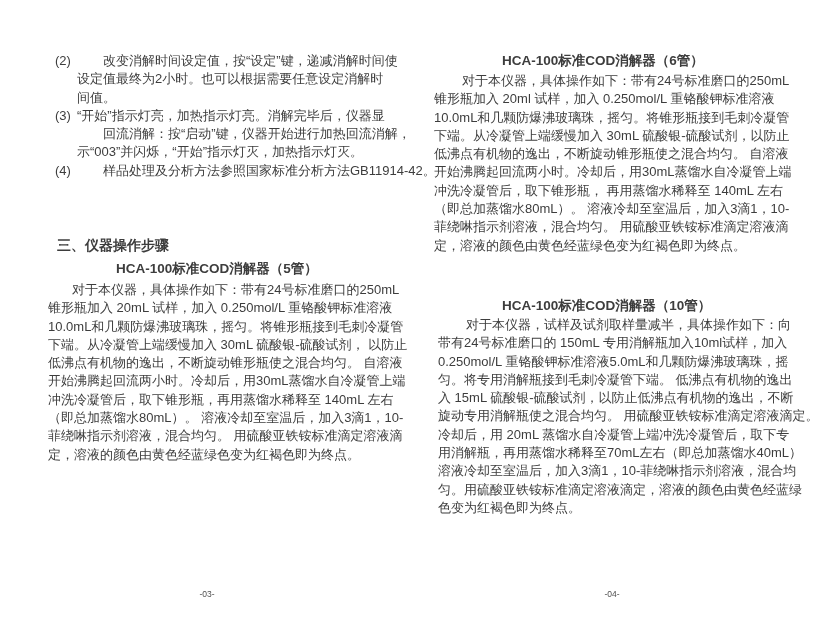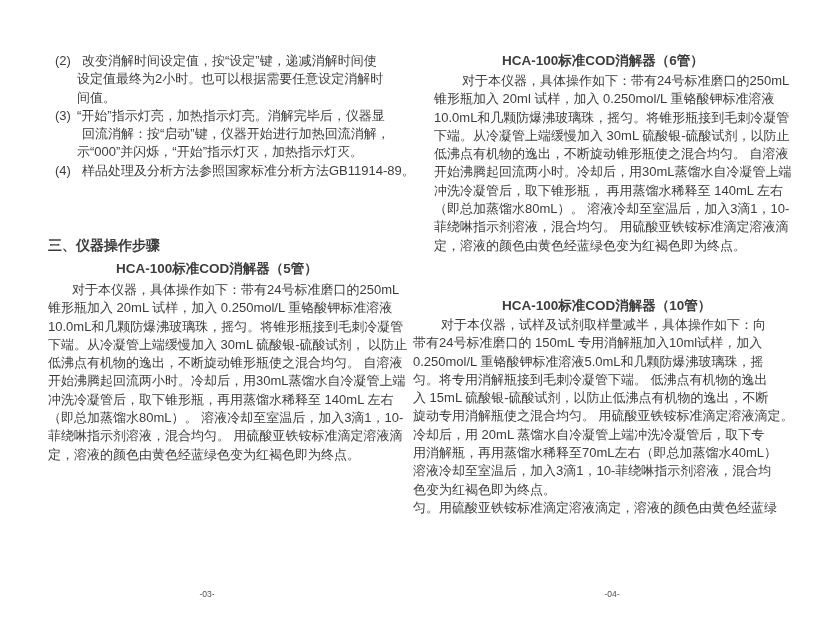--- a/index.html
+++ b/index.html
@@ -5,21 +5,21 @@
   html,body{margin:0;padding:0;background:#ffffff;}
   .canvas{
     position:relative;width:818px;height:629px;background:#ffffff;
     font-family:"Liberation Sans","DejaVu Sans",sans-serif;
     color:#3d3d3d;overflow:hidden;
   }
   .blk{position:absolute;}
   .ln{font-size:13px;line-height:18.3px;white-space:nowrap;}
   .li{position:relative;padding-left:32px;}
   .li .num{position:absolute;left:10px;top:0;font-size:13px;line-height:18.3px;}
-  .li .first{margin-left:5px;}
+  .li .first{margin-left:26px;}
   .sec-h{font-size:14px;font-weight:bold;line-height:18px;}
   .sub-h{font-size:13.5px;font-weight:bold;line-height:18px;padding-left:36px;}
   .p-first{margin-left:24px;}
   .p-first-r{margin-left:28px;}
   .pagenum{font-size:8.5px;line-height:10px;color:#4f4f4f;width:44px;text-align:center;}
 </style>
 </head>
 <body>
 
 <div class="canvas">
@@ -28,29 +28,29 @@
     <div class="li">
       <span class="num">(2)</span>
       <div class="ln first">改变消解时间设定值，按“设定”键，递减消解时间使</div>
       <div class="ln">设定值最终为2小时。也可以根据需要任意设定消解时</div>
       <div class="ln">间值。</div>
     </div>
     <div class="li">
       <span class="num">(3)</span>
       <div class="ln">“开始”指示灯亮，加热指示灯亮。消解完毕后，仪器显</div>
       <div class="ln first">回流消解：按“启动”键，仪器开始进行加热回流消解，</div>
-      <div class="ln">示“000”并闪烁，“开始”指示灯灭，加热指示灯灭。</div>
+      <div class="ln">示“003”并闪烁，“开始”指示灯灭，加热指示灯灭。</div>
     </div>
     <div class="li">
       <span class="num">(4)</span>
-      <div class="ln first">样品处理及分析方法参照国家标准分析方法GB11914-89。</div>
+      <div class="ln first">样品处理及分析方法参照国家标准分析方法GB11914-42。</div>
     </div>
   </div>
 
-  <div class="blk sec-h" style="left:48px;top:236px">三、仪器操作步骤</div>
+  <div class="blk sec-h" style="left:57px;top:236px">三、仪器操作步骤</div>
 
   <div class="blk sub-h" style="left:80px;top:260px">HCA-100标准COD消解器（5管）</div>
 
   <div class="blk" style="left:48px;top:281px;width:362px">
     <div class="ln p-first">对于本仪器，具体操作如下：带有24号标准磨口的250mL</div>
     <div class="ln">锥形瓶加入 20mL 试样，加入 0.250mol/L  重铬酸钾标准溶液</div>
     <div class="ln">10.0mL和几颗防爆沸玻璃珠，摇匀。将锥形瓶接到毛刺冷凝管</div>
     <div class="ln">下端。从冷凝管上端缓慢加入 30mL 硫酸银-硫酸试剂， 以防止</div>
     <div class="ln">低沸点有机物的逸出，不断旋动锥形瓶使之混合均匀。  自溶液</div>
     <div class="ln">开始沸腾起回流两小时。冷却后，用30mL蒸馏水自冷凝管上端</div>
@@ -72,29 +72,29 @@
     <div class="ln">低沸点有机物的逸出，不断旋动锥形瓶使之混合均匀。  自溶液</div>
     <div class="ln">开始沸腾起回流两小时。冷却后，用30mL蒸馏水自冷凝管上端</div>
     <div class="ln">冲洗冷凝管后，取下锥形瓶， 再用蒸馏水稀释至 140mL 左右</div>
     <div class="ln">（即总加蒸馏水80mL）。  溶液冷却至室温后，加入3滴1，10-</div>
     <div class="ln">菲绕啉指示剂溶液，混合均匀。  用硫酸亚铁铵标准滴定溶液滴</div>
     <div class="ln">定，溶液的颜色由黄色经蓝绿色变为红褐色即为终点。</div>
   </div>
 
   <div class="blk sub-h" style="left:466px;top:297px">HCA-100标准COD消解器（10管）</div>
 
-  <div class="blk" style="left:413px;top:316px;width:372px">
+  <div class="blk" style="left:438px;top:316px;width:372px">
     <div class="ln p-first-r">对于本仪器，试样及试剂取样量减半，具体操作如下：向</div>
     <div class="ln">带有24号标准磨口的 150mL 专用消解瓶加入10ml试样，加入</div>
     <div class="ln">0.250mol/L 重铬酸钾标准溶液5.0mL和几颗防爆沸玻璃珠，摇</div>
     <div class="ln">匀。将专用消解瓶接到毛刺冷凝管下端。  低沸点有机物的逸出</div>
     <div class="ln">入 15mL 硫酸银-硫酸试剂，以防止低沸点有机物的逸出，不断</div>
     <div class="ln">旋动专用消解瓶使之混合均匀。  用硫酸亚铁铵标准滴定溶液滴定。</div>
     <div class="ln">冷却后，用  20mL 蒸馏水自冷凝管上端冲洗冷凝管后，取下专</div>
     <div class="ln">用消解瓶，再用蒸馏水稀释至70mL左右（即总加蒸馏水40mL）</div>
     <div class="ln">溶液冷却至室温后，加入3滴1，10-菲绕啉指示剂溶液，混合均</div>
+    <div class="ln">匀。用硫酸亚铁铵标准滴定溶液滴定，溶液的颜色由黄色经蓝绿</div>
     <div class="ln">色变为红褐色即为终点。</div>
-    <div class="ln">匀。用硫酸亚铁铵标准滴定溶液滴定，溶液的颜色由黄色经蓝绿</div>
   </div>
 
   <div class="blk pagenum" style="left:590px;top:589px">-04-</div>
 
 </div>
 
 </body></html>

